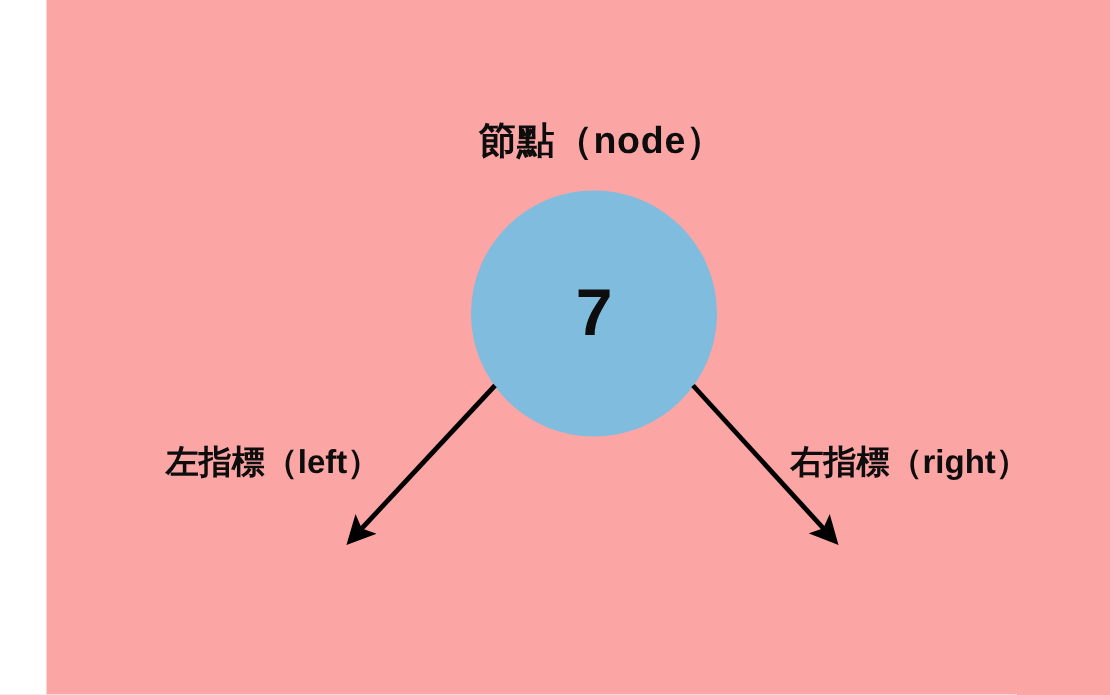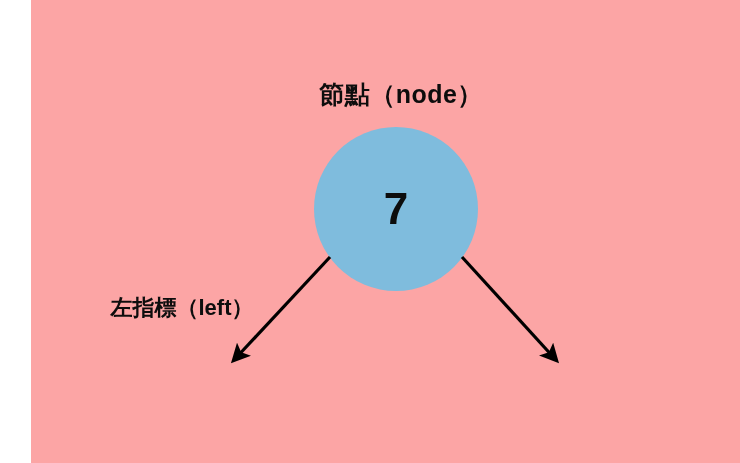--- a/index.html
+++ b/index.html
@@ -104,14 +104,15 @@
       </marker>
     </defs>
 
     <line x1="299" y1="257" x2="203" y2="360" stroke="#000000" stroke-width="3.2" marker-end="url(#head-left)"></line>
 
     <line x1="431" y1="257" x2="525" y2="360" stroke="#000000" stroke-width="3.2" marker-end="url(#head-right)"></line>
   </svg>
 
   <div class="side-label label-left">左指標（left）</div>
 
+  <div class="side-label label-right">右指標（right）</div>
 
 </div>
 
 </body></html>

